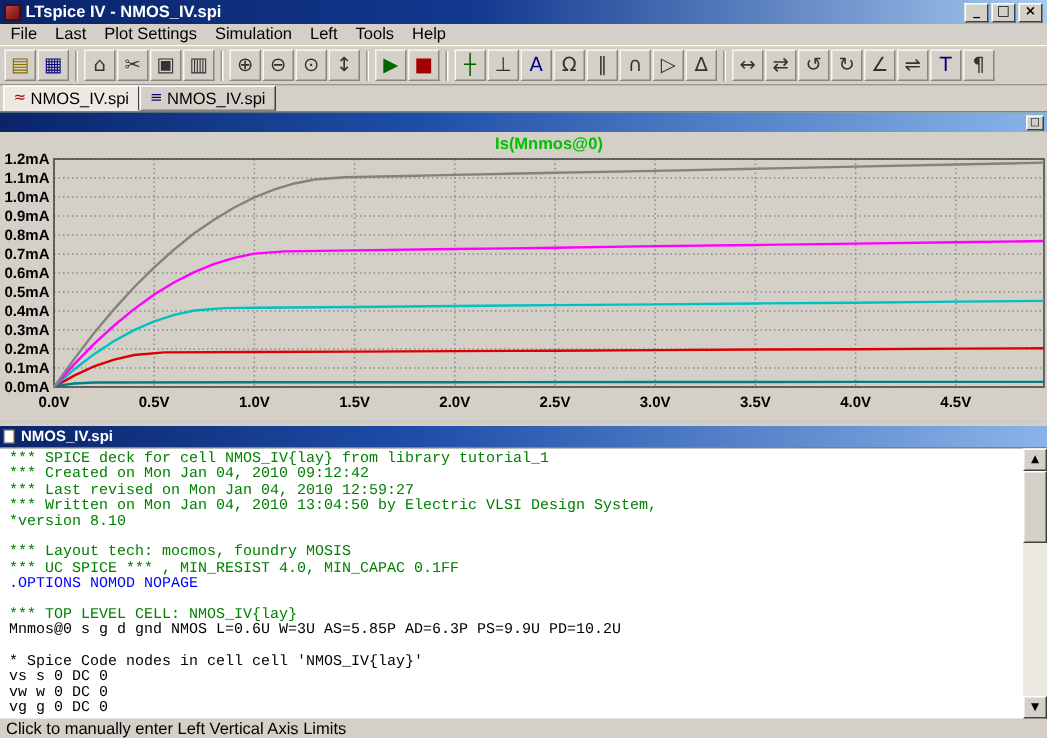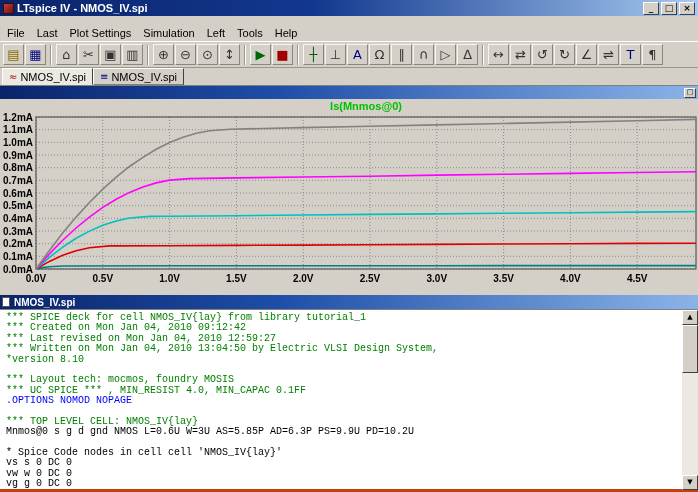--- a/index.html
+++ b/index.html
@@ -1,25 +1,25 @@
 <!DOCTYPE html>
 <html><head>
 <meta charset="utf-8">
 <style>
   *{box-sizing:border-box;margin:0;padding:0}
   html,body{width:698px;height:492px;overflow:hidden;font-family:"Liberation Sans",sans-serif;background:#d4d0c8}
-  #app{width:698px;height:492px;position:relative;background:#c2410c;overflow:hidden}
+  #app{width:698px;height:492px;position:relative;background:#84cc16;overflow:hidden}
 
   .titlebar{height:16px;background:linear-gradient(90deg,#0a246a,#12388f 45%,#a6caf0);display:flex;align-items:center;gap:3px;padding:0 3px}
   .app-icon{width:11px;height:11px;background:linear-gradient(135deg,#c04040,#701010);border:1px solid #3a0c0c;flex:none}
   .title-text{color:#fff;font-size:11px;font-weight:bold;flex:1;white-space:nowrap;overflow:hidden}
   .win-btns{display:flex;gap:2px}
   .wbtn{width:16px;height:13px;font-size:9px;line-height:10px;background:#d4d0c8;border:1px solid;border-color:#fff #404040 #404040 #fff;font-family:"DejaVu Sans",sans-serif;padding:0;font-weight:bold;color:#000;cursor:default}
 
-  .menubar{height:26px;display:flex;align-items:flex-end;background:#d4d0c8;border-bottom:1px solid #fff;padding-left:1px}
+  .menubar{height:15px;display:flex;align-items:flex-start;background:#d4d0c8;border-bottom:1px solid #fff;padding-left:1px}
   .menu-item{font-size:11px;padding:0 6px;height:15px;line-height:15px;color:#000}
 
   .toolbar{height:26px;display:flex;align-items:center;background:#d4d0c8;padding:1px 3px;border-bottom:1px solid #9a968c;gap:1px}
   .tool{width:21px;height:21px;flex:none;background:#d4d0c8;border:1px solid;border-color:#f6f5f1 #8a867c #8a867c #f6f5f1;font-size:13px;line-height:18px;text-align:center;padding:0;font-family:"DejaVu Sans",sans-serif;color:#333;cursor:default}
   .tb-sep{width:2px;height:20px;flex:none;border-left:1px solid #9a968c;border-right:1px solid #fff;margin:0 3px}
 
   .tabrow{height:18px;background:#d4d0c8;display:flex;align-items:flex-end;padding-left:2px;border-bottom:1px solid #808080}
   .tab{height:17px;display:flex;align-items:center;gap:3px;padding:0 6px;font-size:11px;background:#d4d0c8;border:1px solid;border-color:#fff #404040 #808080 #fff;color:#000}
   .tab.active{background:#ece9e2;border-bottom-color:#ece9e2}
   .tab-icon{font-size:10px;font-family:"DejaVu Sans",sans-serif}
@@ -188,14 +188,17 @@
 
   <div class="text-area">
     <div class="netlist" id="netlist"><div class="nl-line" style="color: rgb(0, 128, 0);">*** SPICE deck for cell NMOS_IV{lay} from library tutorial_1</div><div class="nl-line" style="color: rgb(0, 128, 0);">*** Created on Mon Jan 04, 2010 09:12:42</div><div class="nl-line" style="color: rgb(0, 128, 0);">*** Last revised on Mon Jan 04, 2010 12:59:27</div><div class="nl-line" style="color: rgb(0, 128, 0);">*** Written on Mon Jan 04, 2010 13:04:50 by Electric VLSI Design System,</div><div class="nl-line" style="color: rgb(0, 128, 0);">*version 8.10</div><div class="nl-line" style="color: rgb(0, 0, 0);">&nbsp;</div><div class="nl-line" style="color: rgb(0, 128, 0);">*** Layout tech: mocmos, foundry MOSIS</div><div class="nl-line" style="color: rgb(0, 128, 0);">*** UC SPICE *** , MIN_RESIST 4.0, MIN_CAPAC 0.1FF</div><div class="nl-line" style="color: rgb(0, 0, 255);">.OPTIONS NOMOD NOPAGE</div><div class="nl-line" style="color: rgb(0, 0, 0);">&nbsp;</div><div class="nl-line" style="color: rgb(0, 128, 0);">*** TOP LEVEL CELL: NMOS_IV{lay}</div><div class="nl-line" style="color: rgb(0, 0, 0);">Mnmos@0 s g d gnd NMOS L=0.6U W=3U AS=5.85P AD=6.3P PS=9.9U PD=10.2U</div><div class="nl-line" style="color: rgb(0, 0, 0);">&nbsp;</div><div class="nl-line" style="color: rgb(0, 0, 0);">* Spice Code nodes in cell cell 'NMOS_IV{lay}'</div><div class="nl-line" style="color: rgb(0, 0, 0);">vs s 0 DC 0</div><div class="nl-line" style="color: rgb(0, 0, 0);">vw w 0 DC 0</div><div class="nl-line" style="color: rgb(0, 0, 0);">vg g 0 DC 0</div></div>
     <div class="vscroll">
       <div class="scroll-btn up">▲</div>
       <div class="scroll-thumb"></div>
       <div class="scroll-btn down">▼</div>
     </div>
   </div>
 
+  <div class="statusbar">
+    <span>Click to manually enter Left Vertical Axis Limits</span>
+  </div>
 
 </div>
 
 </body></html>

